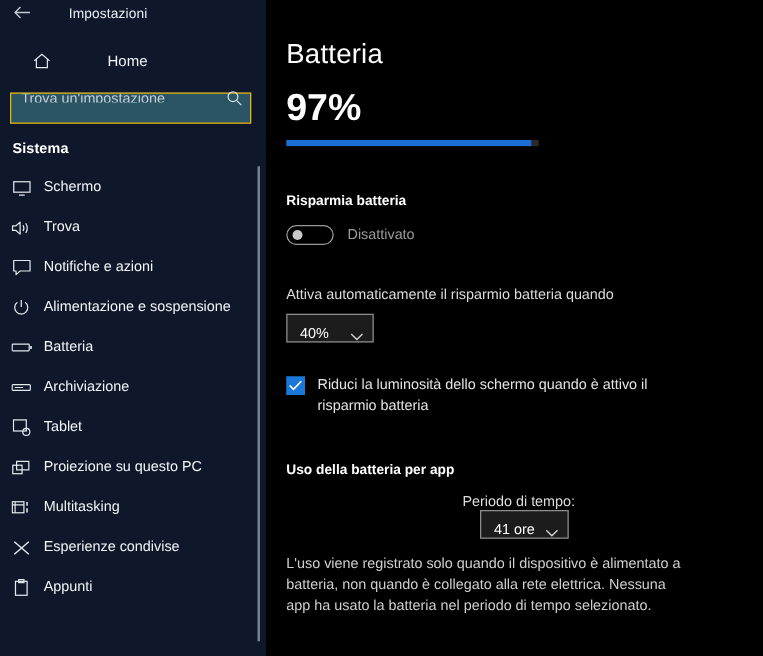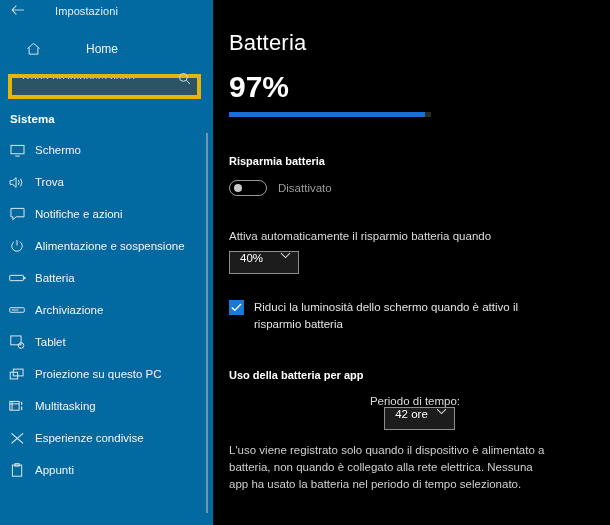--- a/index.html
+++ b/index.html
@@ -20,21 +20,21 @@
     height: 525px;
     background: #000000;
     display: flex;
   }
 
   
   #sidebar {
     position: relative;
     width: 213px;
     height: 525px;
-    background: #0369a1;
+    background: #0f172a;
     flex: 0 0 213px;
     overflow: hidden;
   }
   .titlebar {
     height: 22px;
     display: flex;
     align-items: center;
     padding-left: 10px;
     box-sizing: border-box;
   }
@@ -74,21 +74,21 @@
   }
   .home-row .lbl {
     margin-left: 9px;
     font-size: 12px;
     color: #f0f4f6;
   }
 
   .search-wrap {
     margin: 10px 12px 0 8px;
     height: 25px;
-    border: 4px solid #eab308;
+    border: 1px solid #eab308;
     background: #2b5464;
     display: flex;
     align-items: center;
     padding: 0 6px 16px 8px;
     box-sizing: border-box;
     position: relative;
   }
   .search-input {
     flex: 1 1 auto;
     background: transparent;
@@ -255,21 +255,21 @@
     color: #dcdcdc;
     margin-top: 34px;
   }
 
   .dropdown {
     margin-top: 9px;
     height: 23px;
     border: 1px solid #8d8d8d;
     background: #1c1c1c;
     display: inline-flex;
-    align-items: flex-start;
+    align-items: flex-end;
     justify-content: space-between;
     padding: 0 7px 0 10px;
     box-sizing: border-box;
     cursor: default;
   }
   .dropdown.w70 { width: 70px; }
   .dropdown .dd-val {
     font-size: 11.5px;
     color: #ffffff;
   }
@@ -509,21 +509,21 @@
         </svg>
       </div>
       <div class="check-label">Riduci la luminosità dello schermo quando è attivo il risparmio batteria</div>
     </div>
 
     <div class="h2 tight">Uso della batteria per app</div>
 
     <div class="inline-row">
       <span class="il-label">Periodo di tempo:</span>
       <span class="dropdown">
-        <span class="dd-val">42 ore</span>
+        <span class="dd-val">41 ore</span>
         <span class="chev">
           <svg width="11" height="7" viewBox="0 0 11 7">
             <path d="M1 1.2 L5.5 5.6 L10 1.2" fill="none" stroke="#d8d8d8" stroke-width="1.05"></path>
           </svg>
         </span>
       </span>
     </div>
 
     <div class="body-text light">L'uso viene registrato solo quando il dispositivo è alimentato a batteria, non quando è collegato alla rete elettrica. Nessuna app ha usato la batteria nel periodo di tempo selezionato.</div>
 

